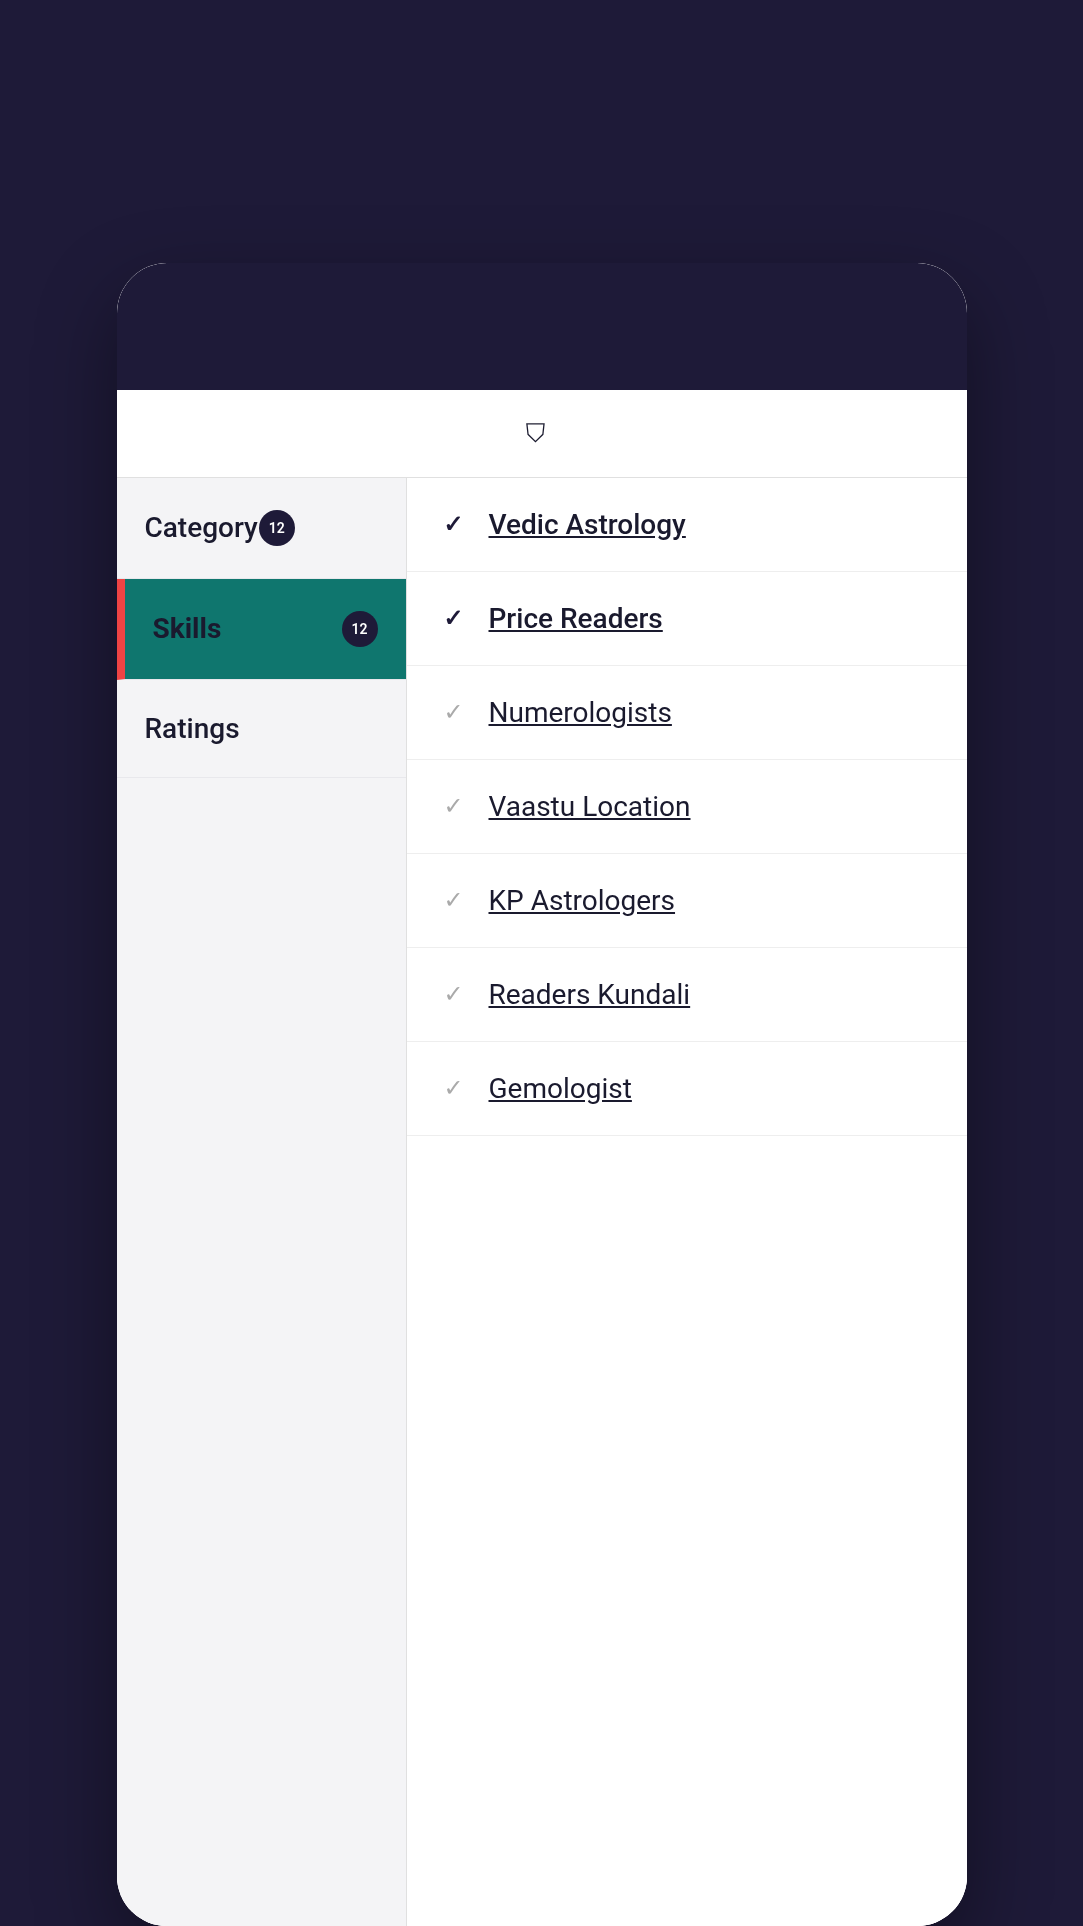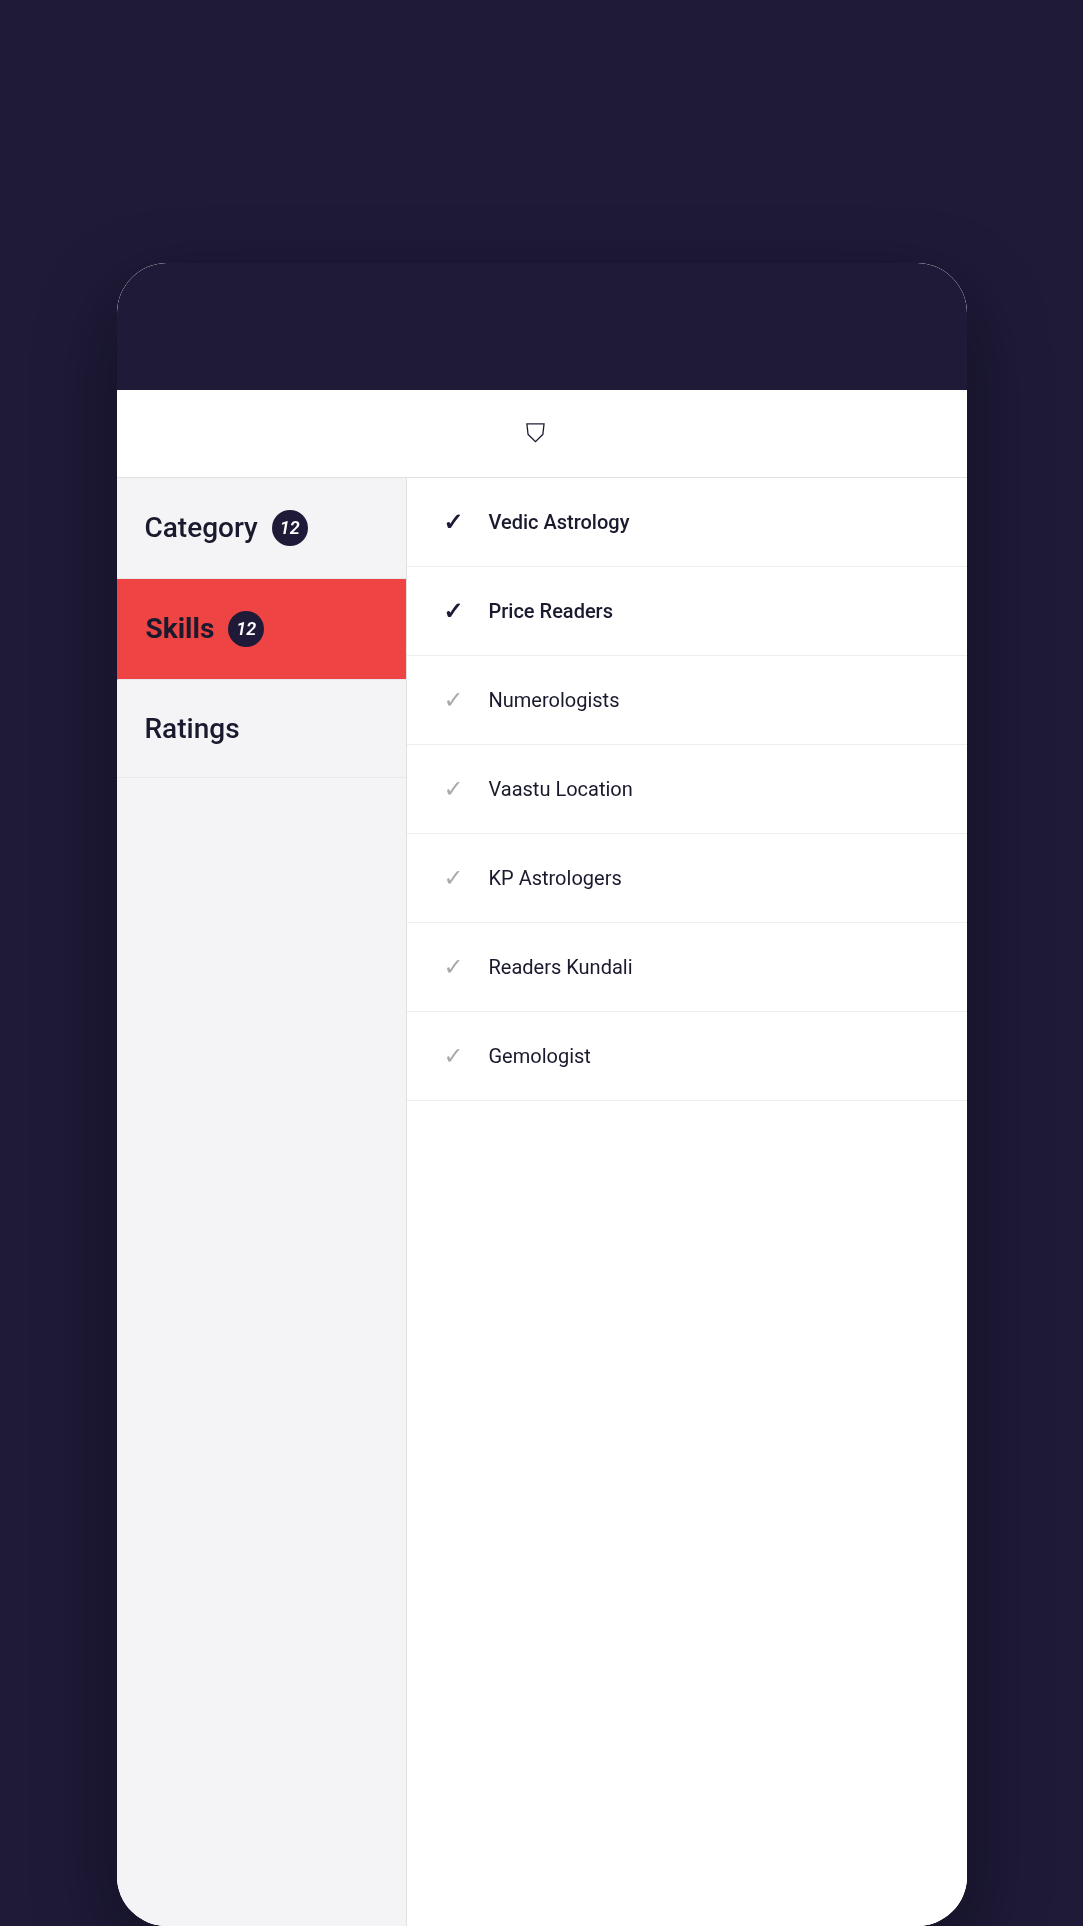--- a/index.html
+++ b/index.html
@@ -117,47 +117,47 @@
       border-right: 1px solid #e0e0e0;
     }
 
     .sidebar-item {
       padding: 32px 28px;
       font-size: 28px;
       color: #1a1a2e;
       border-bottom: 1px solid #e8e8ec;
       display: flex;
       align-items: center;
-      gap: 14px;
+      gap: 1px;
       cursor: pointer;
       position: relative;
       font-weight: 500;
     }
 
     .sidebar-item.active {
-      background: #ef4444;
-      border-left: 1px solid #ef4444;
+      background: #0f766e;
+      border-left: 8px solid #ef4444;
+      justify-content: space-between;
     }
 
     .sidebar-item.active .sidebar-label {
       font-weight: 700;
     }
 
     .badge {
       background: #1e1a38;
       color: #ffffff;
       border-radius: 50%;
       width: 36px;
       height: 36px;
       display: flex;
       align-items: center;
       justify-content: center;
-      font-size: 18px;
+      font-size: 14px;
       font-weight: 600;
-      font-style: italic;
     }
 
     .options-list {
       flex: 1;
       display: flex;
       flex-direction: column;
       background: #ffffff;
     }
 
     .option-item {
@@ -176,23 +176,24 @@
       text-align: center;
       font-weight: 300;
     }
 
     .check-icon.checked {
       color: #1e1a38;
       font-weight: 600;
     }
 
     .option-text {
-      font-size: 20px;
+      font-size: 28px;
       color: #1a1a2e;
       font-weight: 400;
+      text-decoration: underline;
     }
 
     .option-text.checked {
       color: #1a1a2e;
       font-weight: 500;
     }
   </style>
 </head>
 <body>
 

